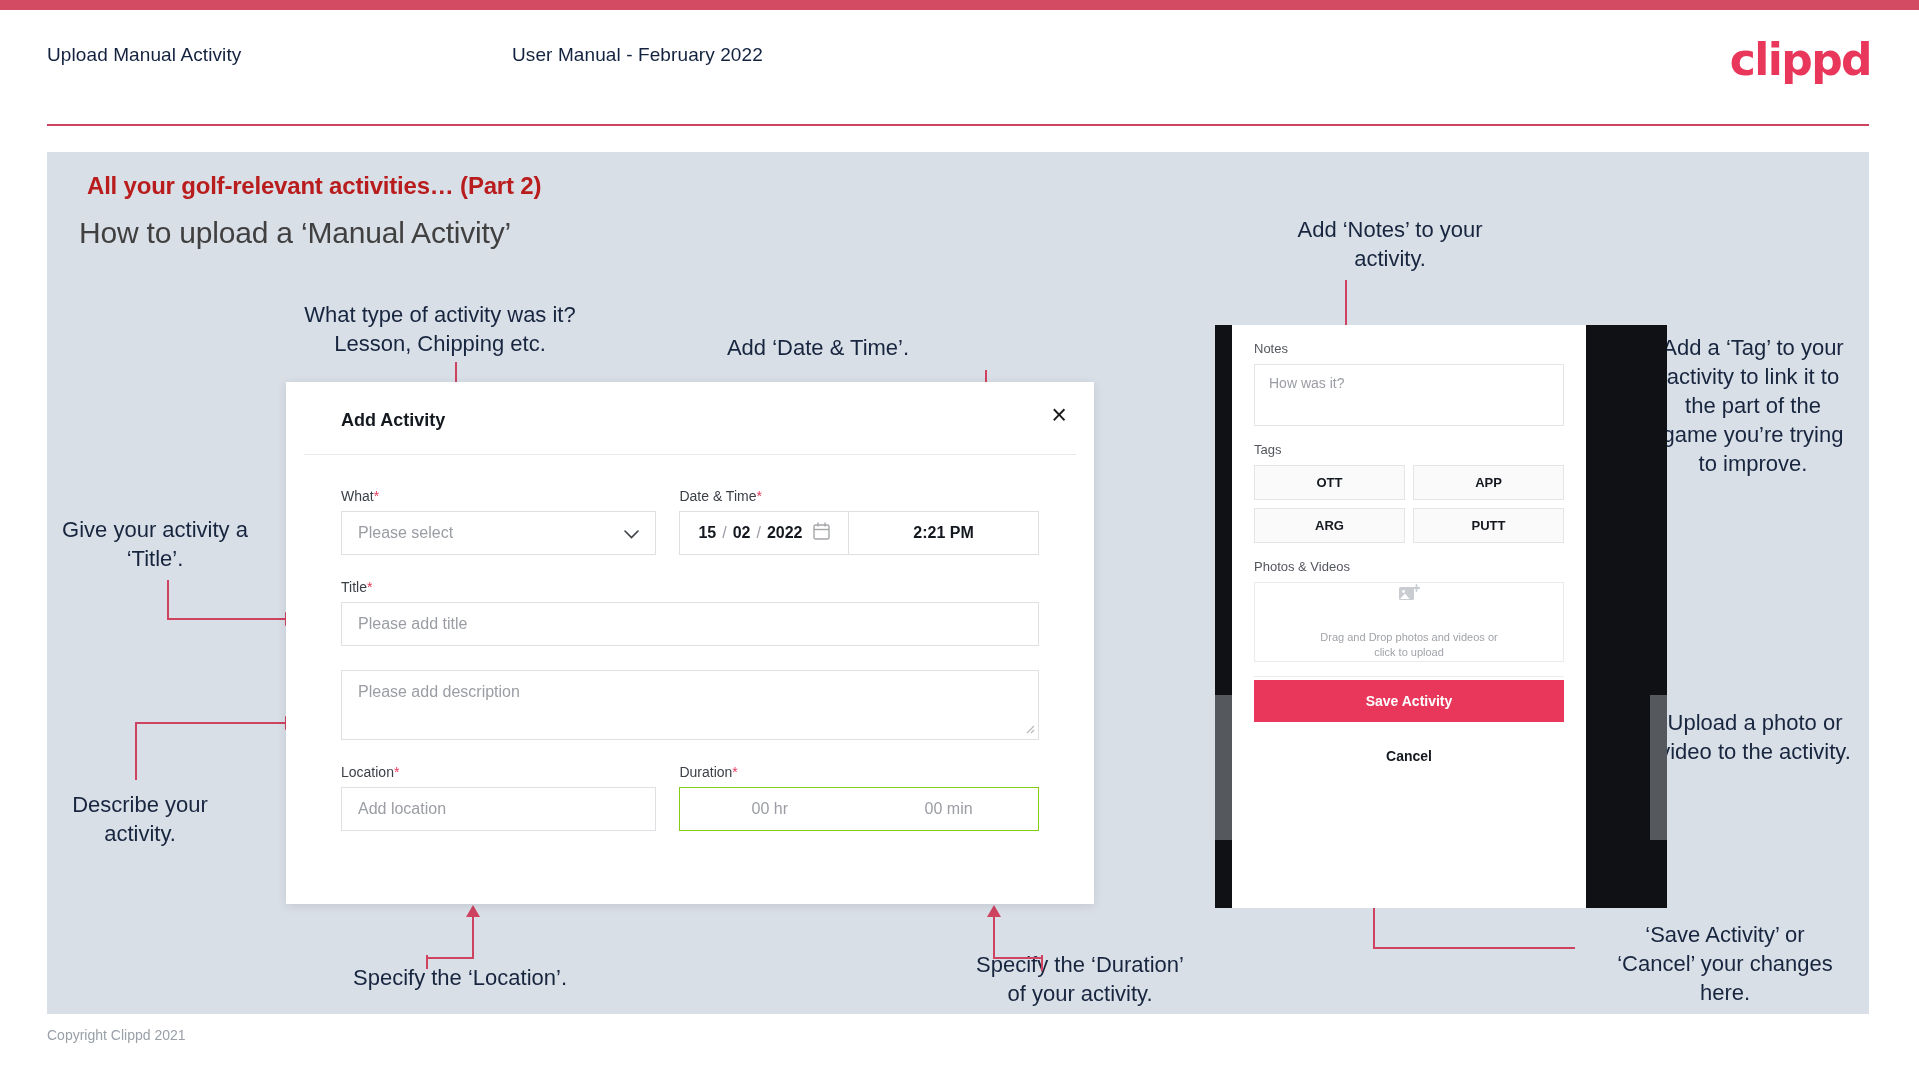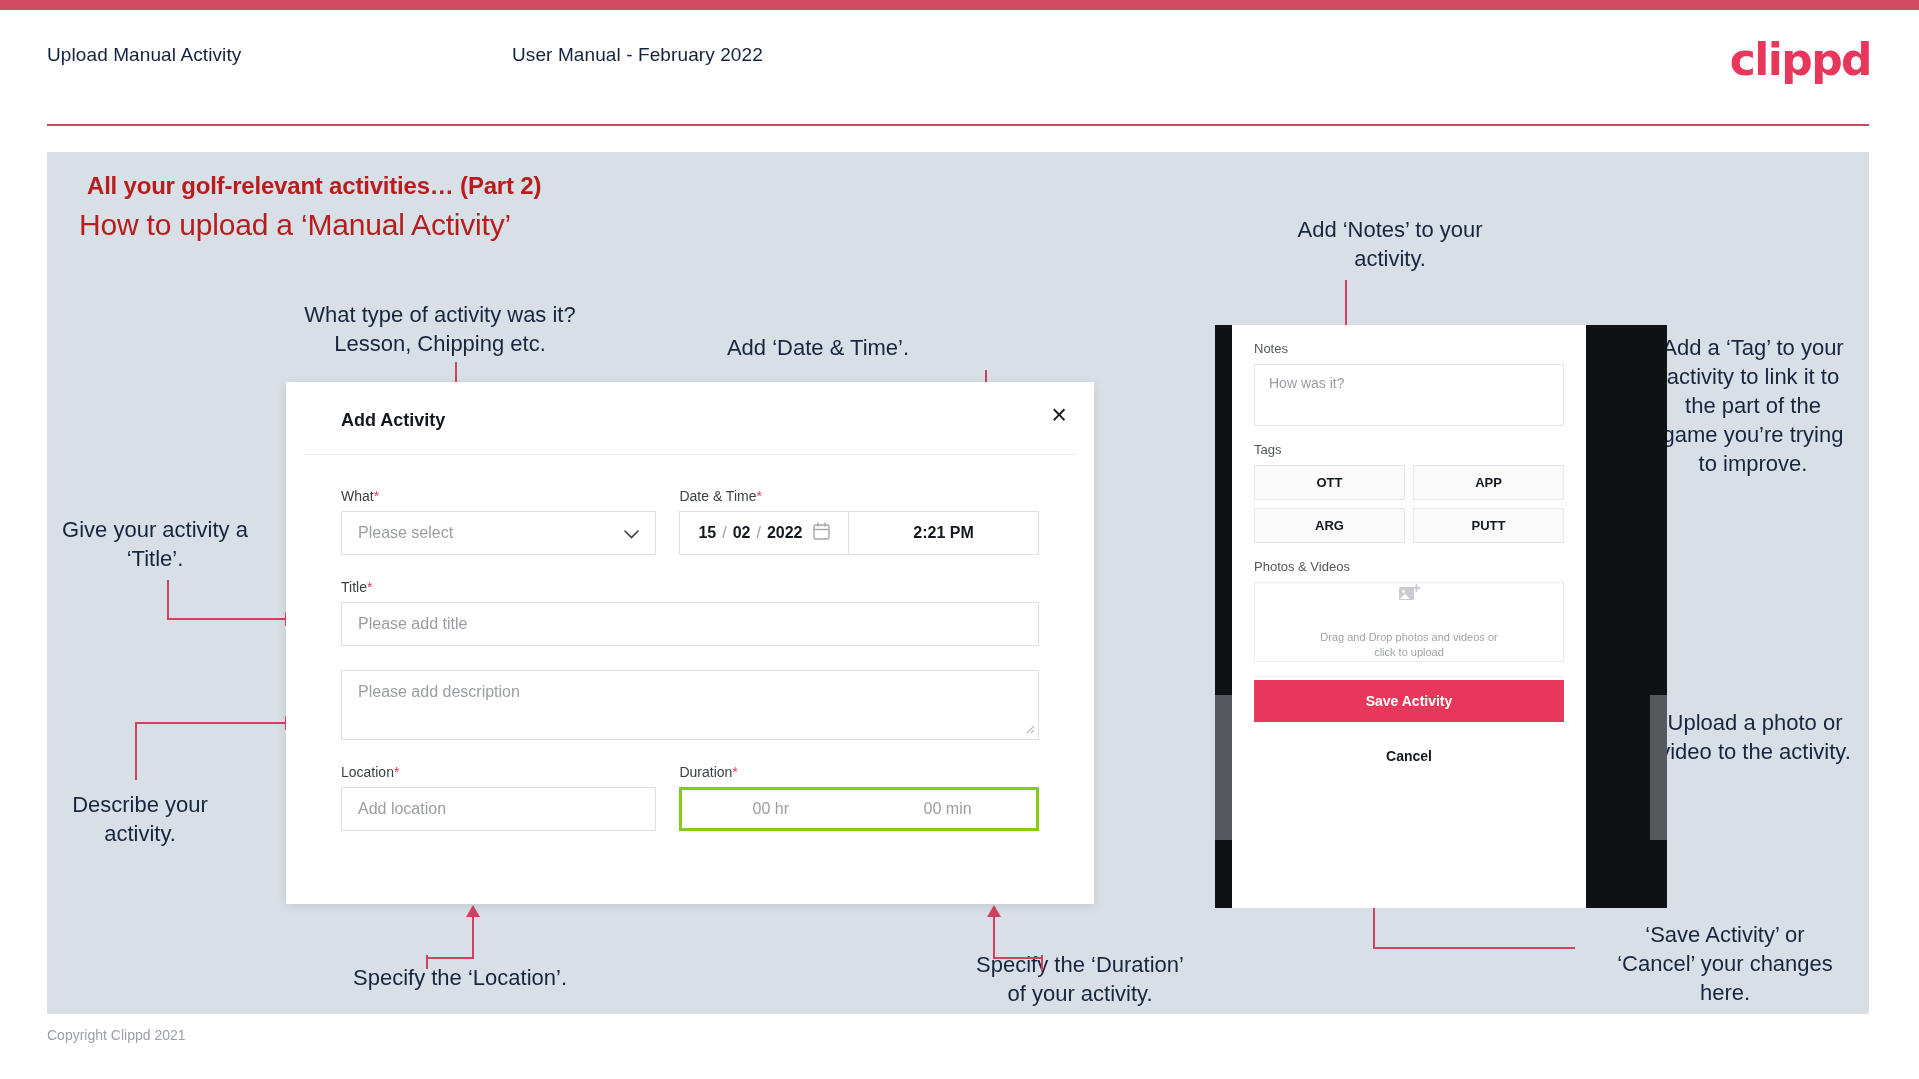--- a/index.html
+++ b/index.html
@@ -39,22 +39,22 @@
   .slide {
     position: absolute; left: 47px; top: 152px;
     width: 1822px; height: 862px;
     background: #d9dfe7;
   }
   .slide-title {
     position: absolute; left: 32px; top: 20px;
     font-size: 24px; font-weight: 700; color: #b91c1c; letter-spacing: -.2px; margin-left: 8px;
   }
   .slide-subtitle {
-    position: absolute; left: 32px; top: 56px;
-    font-size: 30px; font-weight: 400; color: #b91c1c; letter-spacing: -.2px;
+    position: absolute; left: 32px; top: 64px;
+    font-size: 30px; font-weight: 400; color: #404040; letter-spacing: -.2px;
   }
 
   
   .anno {
     position: absolute; color: #17253f; font-size: 22px; line-height: 29px;
     text-align: center; font-weight: 400;
   }
 
   
   .ln { position: absolute; background: #cf4361; }
@@ -114,21 +114,21 @@
     font-size: 16px; font-weight: 600; color: #14181f; gap: 6px;
   }
   .datebox .sep { border-left: 1px solid #dfe0e3; }
   .datebox .d2 {
     width: 190px; display: flex; align-items: center; justify-content: center;
     font-size: 16px; font-weight: 600; color: #14181f; text-align: center;
   }
   .slash { color: #9a9da3; font-weight: 400; }
   .cal-ico { margin-left: auto; opacity: .55; }
 
-  .durbox { display: flex; border: 3px solid #84cc16; height: 44px; }
+  .durbox { display: flex; border: 1px solid #84cc16; height: 44px; }
   .durbox > div {
     flex: 1; display: flex; align-items: center; justify-content: center;
     font-size: 16px; color: #9a9da3;
   }
 
   
   .phone {
     position: absolute; left: 1215px; top: 325px;
     width: 452px; height: 583px; background: #0f1115;
   }

